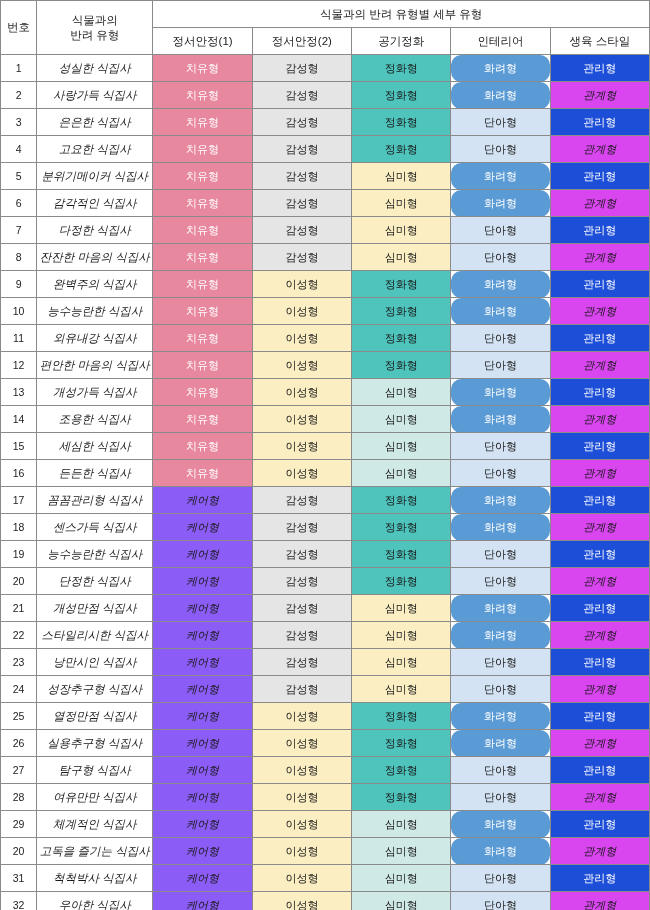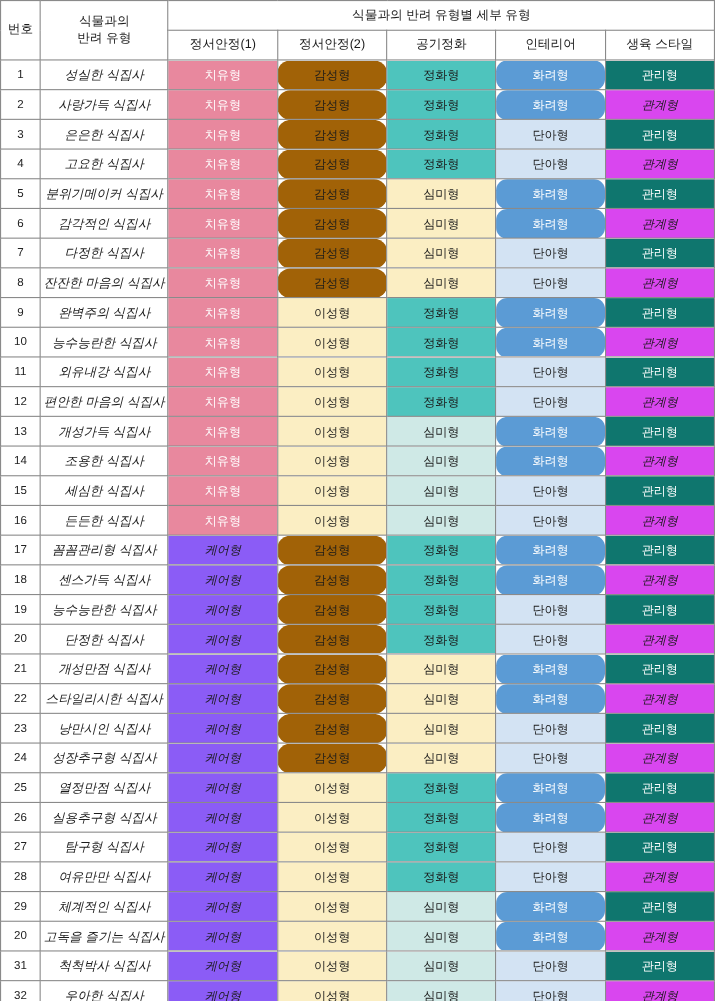--- a/index.html
+++ b/index.html
@@ -49,27 +49,27 @@
     background: #ffffff;
     font-weight: normal;
     font-style: italic;
   }
   td.c-cell {
     font-size: 11px;
   }
   
   .bg-pink      { background: #e8889e; }
   .bg-pinklt    { background: #8b5cf6; font-style: italic; }
-  .bg-orange    { background: #a16207; border-radius: 12px; }
+  .bg-orange    { background: #e5e5e5; }
   .bg-cream     { background: #fbeec3; }
   .bg-teal      { background: #4ec4bd; }
   .bg-tealpale  { background: #cfe9e6; }
   .bg-blue      { background: #5b9bd5; border-radius: 10px; }
   .bg-bluepale  { background: #d3e3f3; margin-left: 48px; }
-  .bg-purple    { background: #0f766e; }
+  .bg-purple    { background: #1d4ed8; }
   .bg-purplepl  { background: #d946ef; font-style: italic; }
   .txt-dark  { color: #1a1a1a; }
   .txt-light { color: #ffffff; }
 </style>
 </head>
 <body>
 
 <table class="matrix">
   <colgroup>
     <col style="width:36px">

